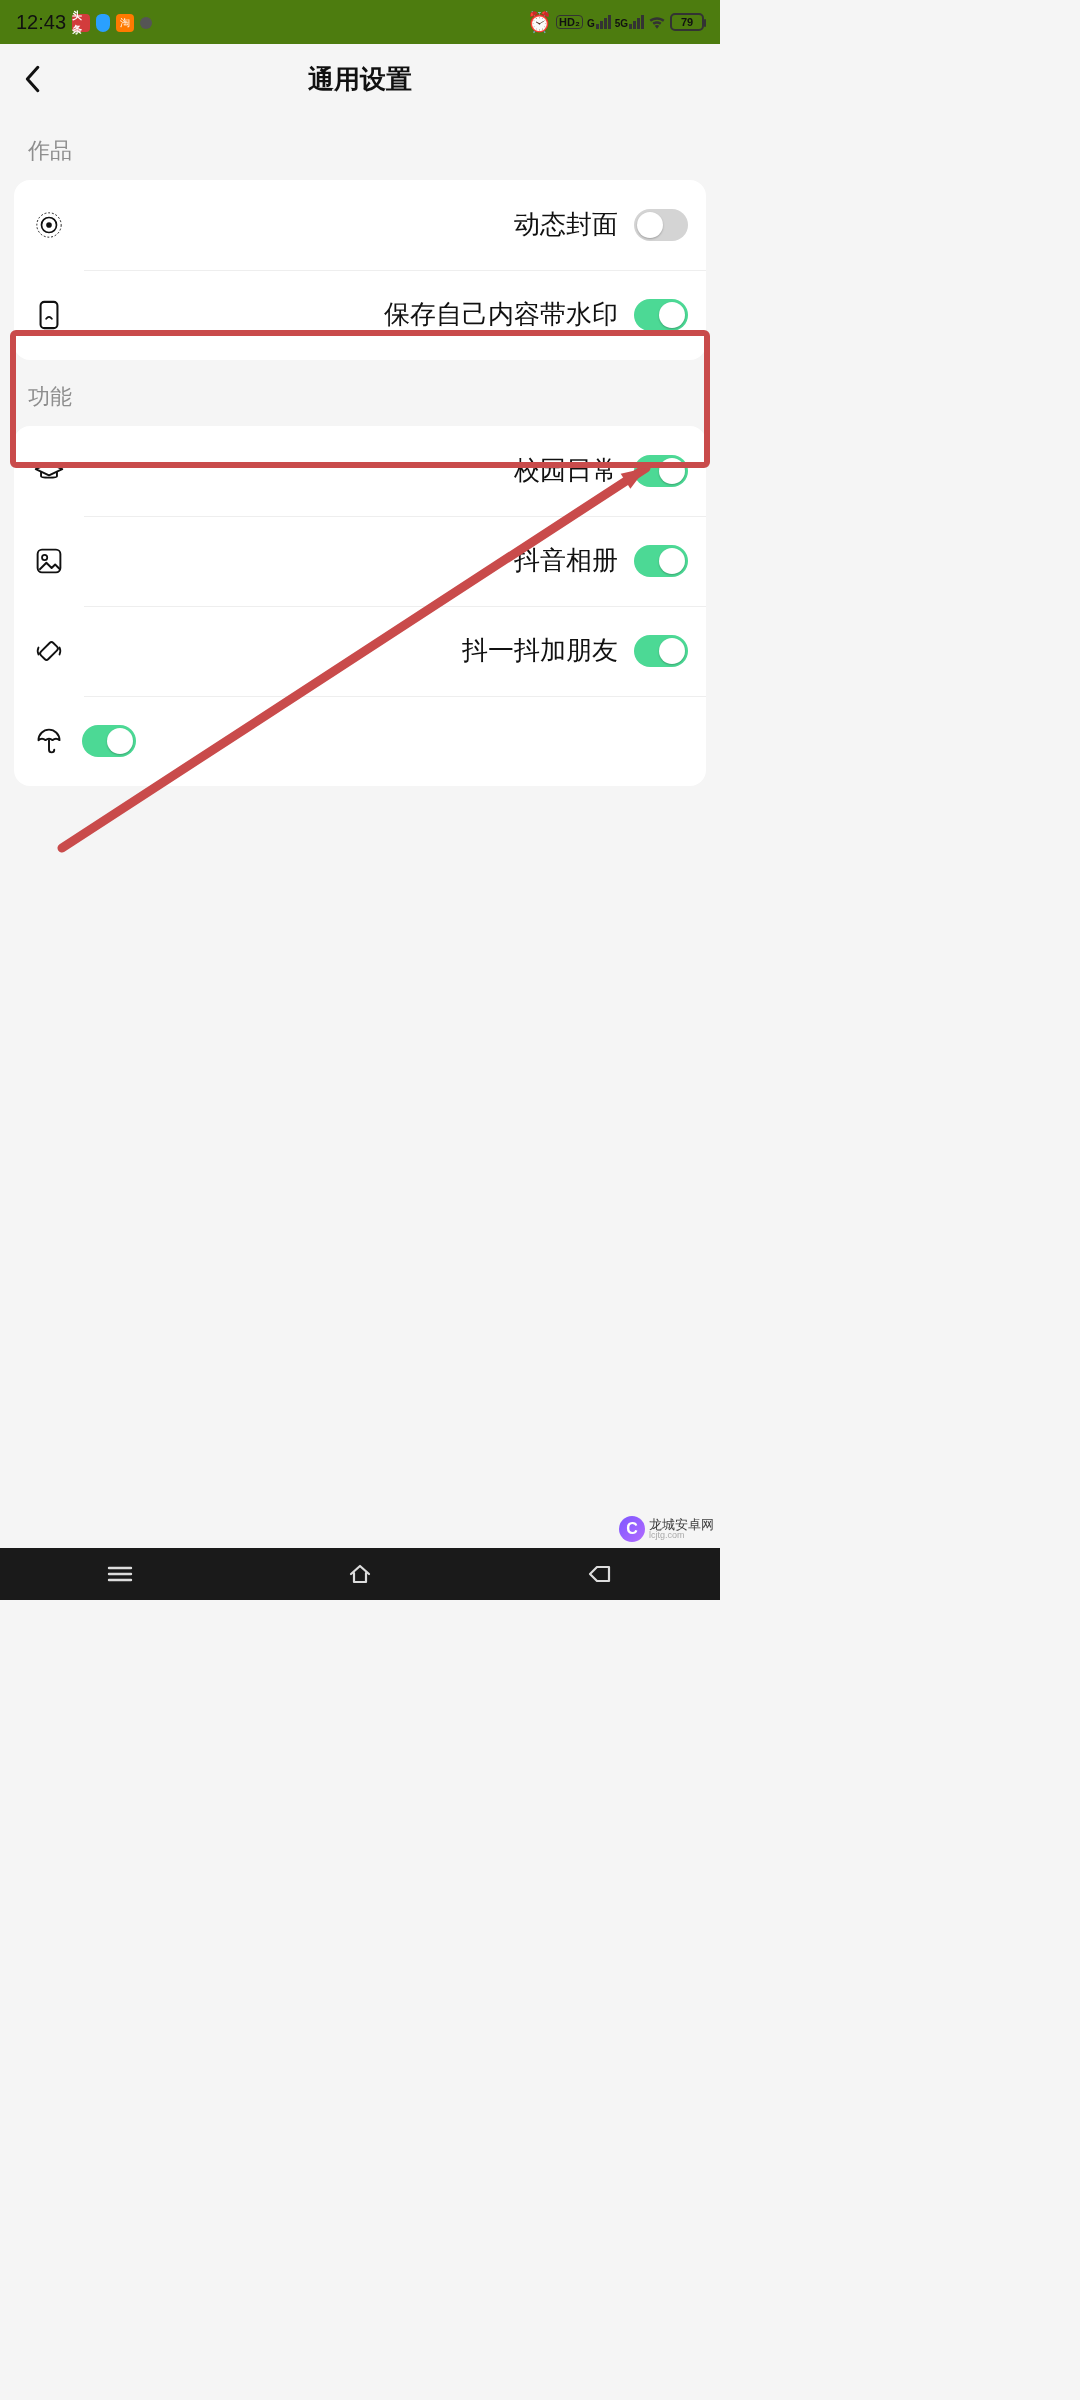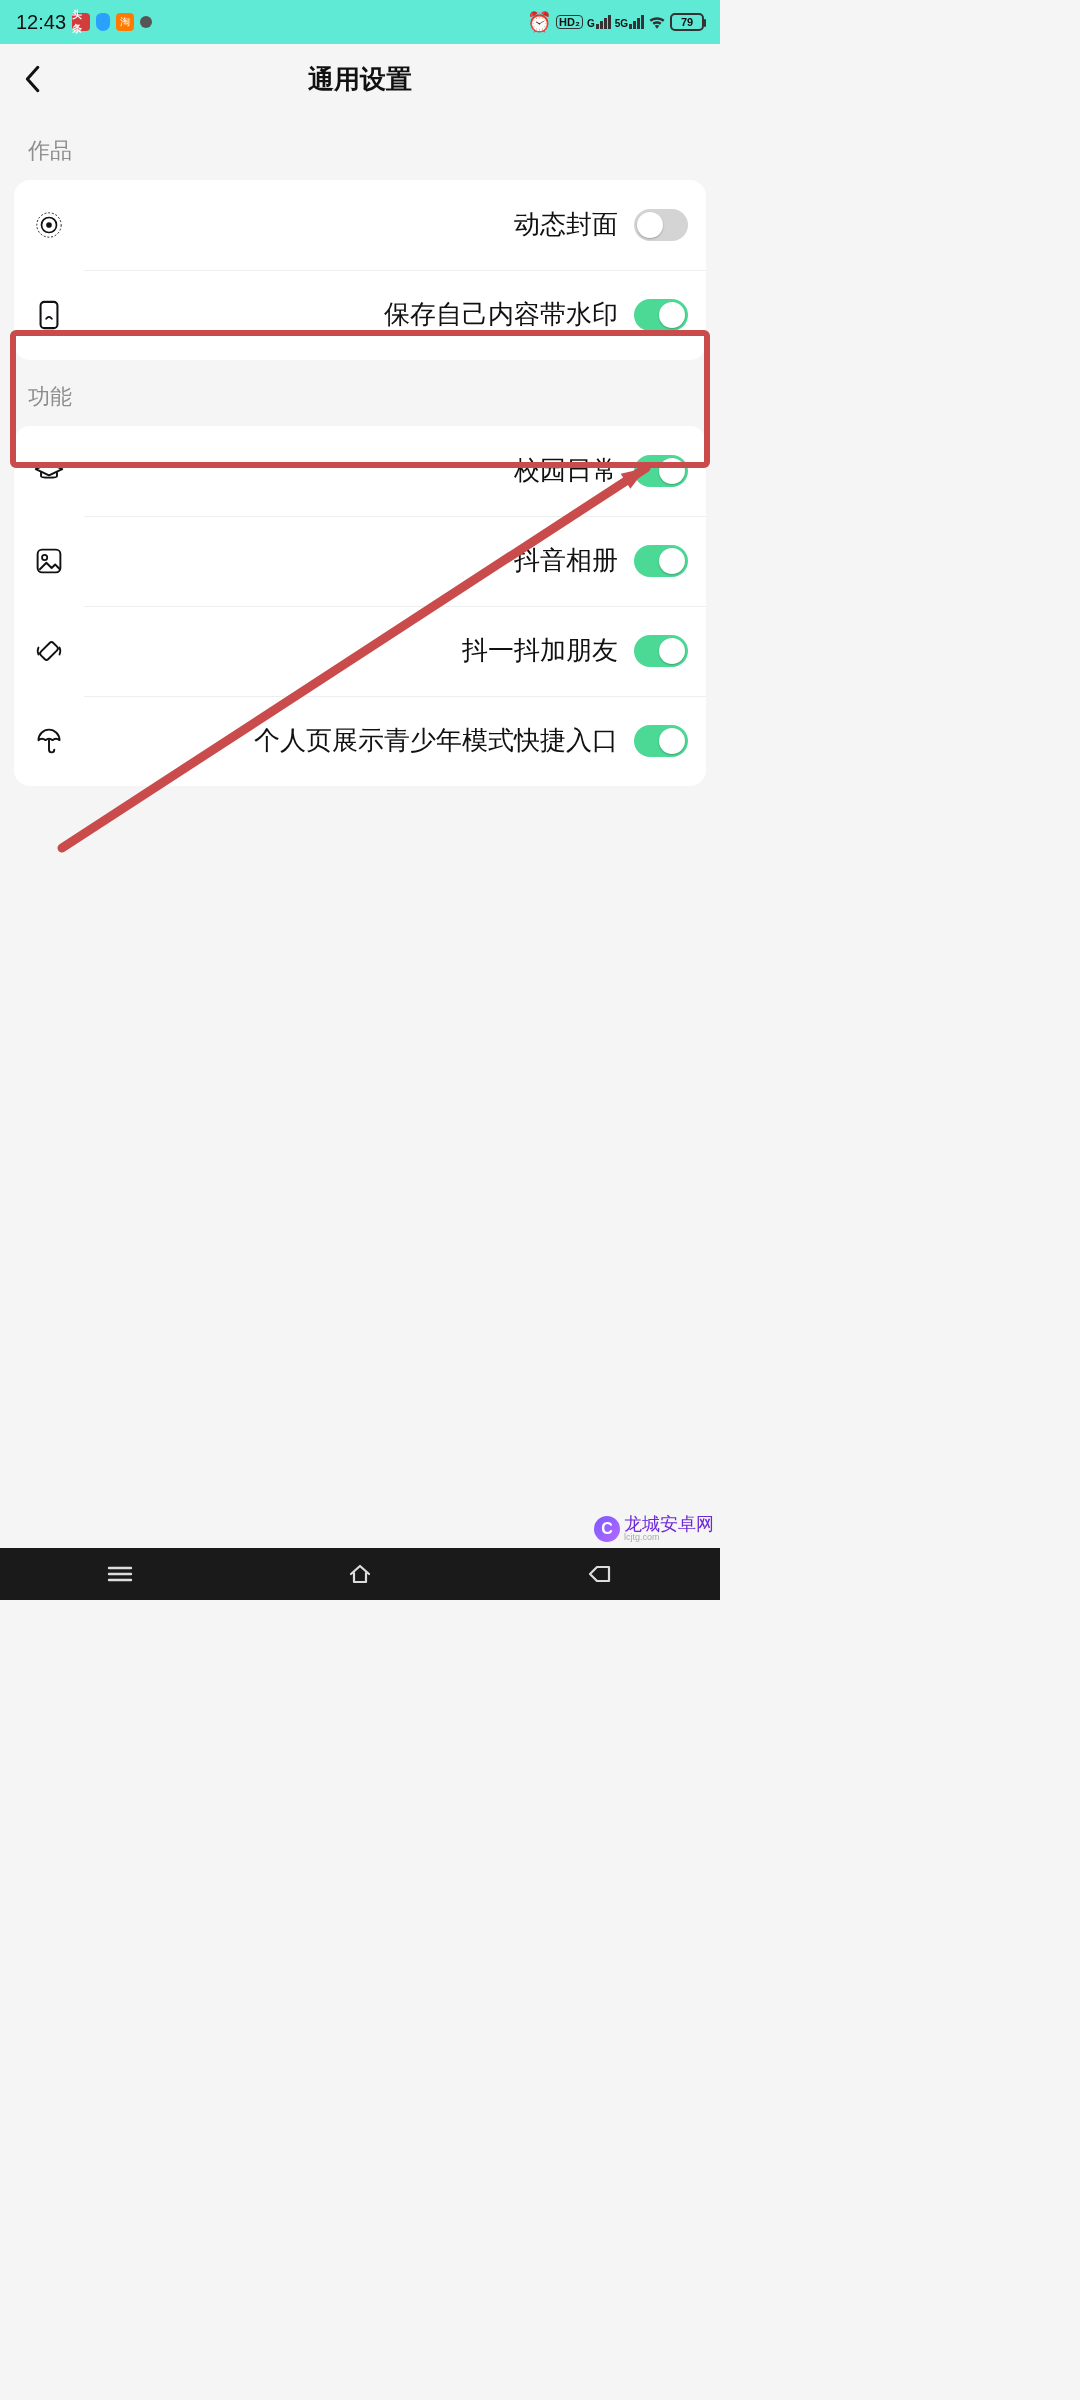--- a/index.html
+++ b/index.html
@@ -9,26 +9,26 @@
     background: #f5f5f5;
     color: #111;
     position: relative;
     overflow: hidden;
   }
 
   
   .status-bar {
     height: 44px;
     display: flex;
-    align-items: center;
+    align-items: flex-end;
     justify-content: space-between;
     padding: 10px 16px;
     font-size: 20px;
     font-weight: 500;
-    background: #5eead4;
+    background: #4d7c0f;
   }
   .status-left { display: flex; align-items: center; gap: 6px; }
   .status-right { display: flex; align-items: center; gap: 4px; }
   .mini-icon {
     width: 18px; height: 18px; border-radius: 4px;
     display: inline-flex; align-items: center; justify-content: center;
     font-size: 10px; color: #fff;
   }
   .mini-red { background:#d23c3c;font-weight:bold; }
   .mini-blue { background:#2aa0ff; width:14px; height:18px; border-radius:7px 7px 9px 9px; }
@@ -132,21 +132,21 @@
     font-size:14px; color:#888;
     z-index:60;
   }
   .wm .c {
     width:26px;height:26px;border-radius:50%;
     background:linear-gradient(135deg,#7e57ff,#b26bff);
     color:#fff; display:flex;align-items:center;justify-content:center;
     font-weight:700; font-size:16px;
   }
   .wm .txt{ line-height:1; }
-  .wm .txt .t1{ font-size:18px; color:#6d28d9;}
+  .wm .txt .t1{ font-size:13px; color:#404040;}
   .wm .txt .t2{ font-size:9px; color:#aaa;}
 
   
   .navbar{
     position:absolute; left:0; right:0; bottom:0;
     height:52px; background:#1a1a1a;
     display:flex; align-items:center; justify-content:space-around;
   }
   .nav-btn{ width:60px; height:30px; display:flex; align-items:center; justify-content:center;}
 
@@ -295,21 +295,20 @@
     </div>
 
 
     <div class="row">
       <span class="icon">
         <svg width="28" height="28" viewBox="0 0 32 32">
             <path d="M4 15 a12 12 0 0 1 24 0 q-4 -3 -8 0 q-4 -3 -8 0 q-4 -3 -8 0z" fill="none" stroke="#111" stroke-width="2.2" stroke-linejoin="round"></path>
             <path d="M16 15 v11 q0 3 3 3 q3 0 3-3" fill="none" stroke="#111" stroke-width="2.2" stroke-linecap="round"></path>
           </svg>
       </span>
-      <span class="text">个人页展示青少年模式快捷入口</span>
       <span class="trail">
           <span class="toggle on">
             <span class="knob"></span>
           </span>
         </span>
     </div>
   </div>
 
   <div class="highlight" id="hl" style="left: 10px; top: 216px; width: 700px; height: 138px; border-color: rgb(201, 75, 75);"></div>
   <svg class="arrow" id="arw" width="624" height="420" viewBox="0 0 624 420" style="left: 42px; top: 334px;">

